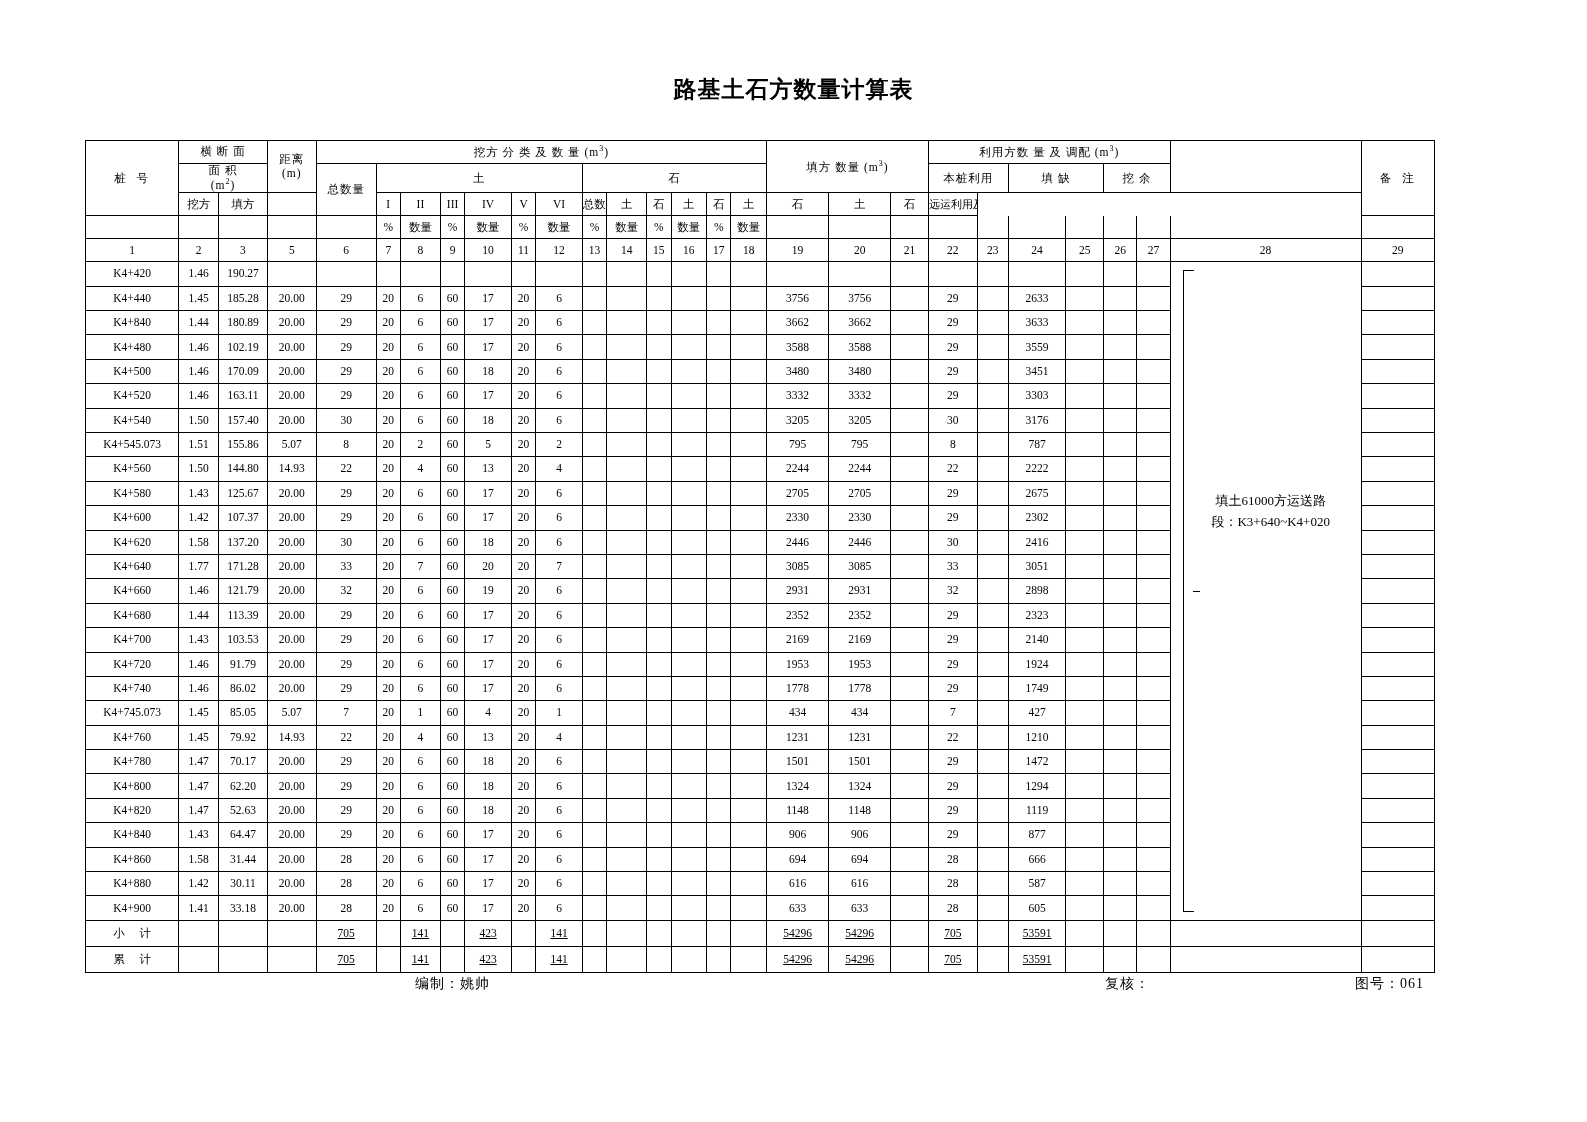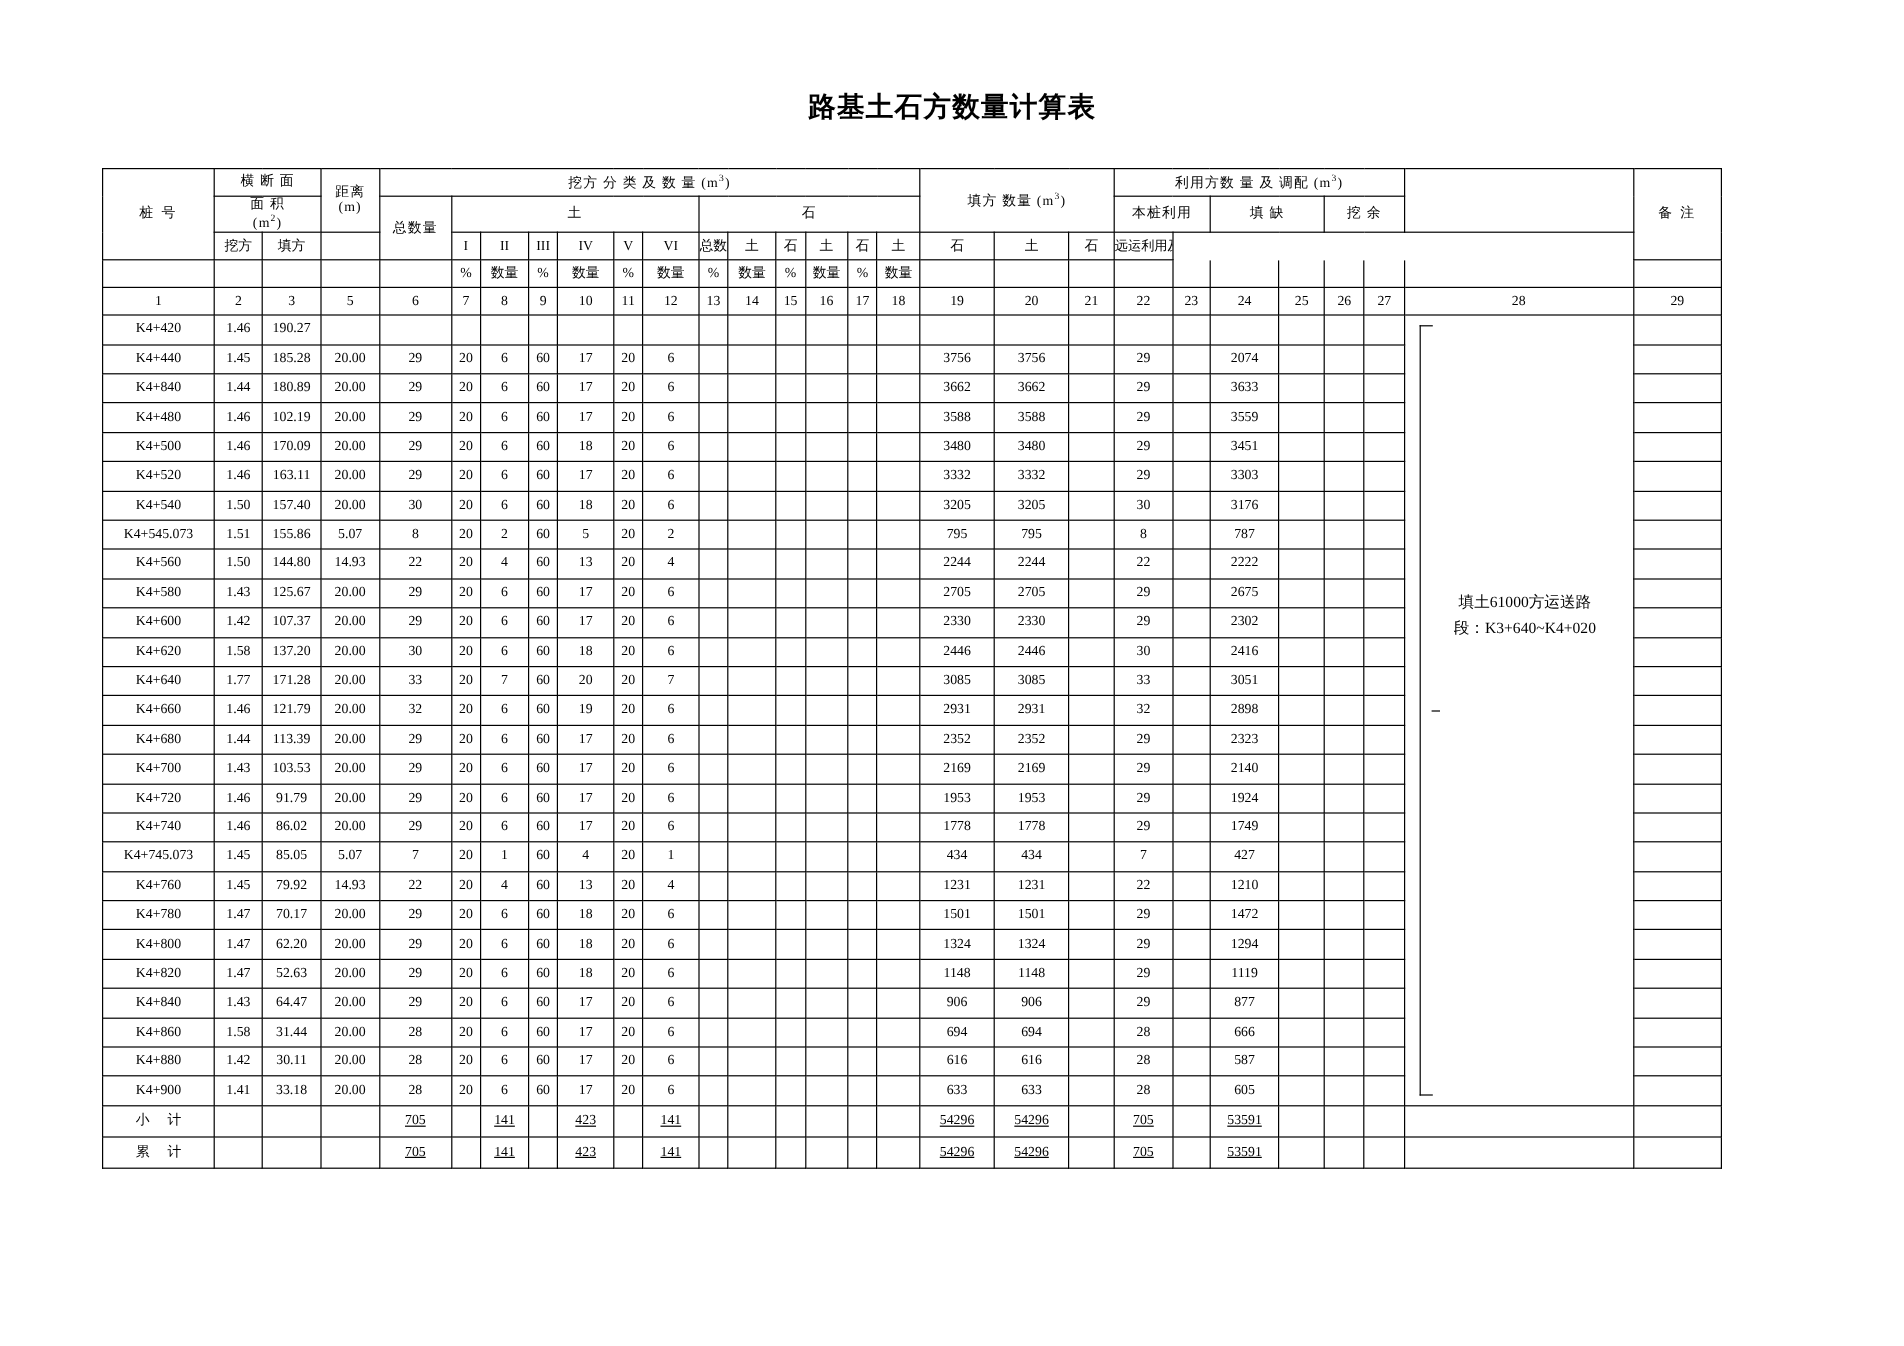--- a/index.html
+++ b/index.html
@@ -62,21 +62,21 @@
     border: 1px solid #000000;
     font-size: 11.5px;
     font-weight: normal;
     text-align: center;
     vertical-align: middle;
     padding: 0;
     line-height: 1.15;
     overflow: hidden;
     white-space: nowrap;
   }
-  .hdr-big { font-size: 12px; letter-spacing: 2px; }
+  .hdr-big { font-size: 12px; letter-spacing: 2px; font-family: Liberation Mono, monospace; }
   .hdr-mid { font-size: 11.5px; letter-spacing: 1px; }
   .rowh { height: 23px; }
   .datarow td { height: 23.4px; font-size: 11.5px; }
   .sumrow td { height: 25px; font-size: 12px; letter-spacing: 3px; }
   .sumrow td.num { letter-spacing: 0; text-decoration: underline; }
   .note-cell {
     vertical-align: top;
     text-align: left;
     padding: 0;
     position: relative;
@@ -333,21 +333,21 @@
           <td></td>
           <td></td>
           <td></td>
           <td></td>
           <td></td>
           <td>3756</td>
           <td>3756</td>
           <td></td>
           <td>29</td>
           <td></td>
-          <td>2074</td>
+          <td>2633</td>
           <td></td>
           <td></td>
           <td></td>
           <td></td>
         </tr>
         <tr class="datarow">
           <td>K4+840</td>
           <td>1.44</td>
           <td>180.89</td>
           <td>20.00</td>
@@ -1128,13 +1128,18 @@
           <td></td>
           <td></td>
           <td></td>
           <td></td>
           <td></td>
         </tr>
       </tbody>
 
   </table>
 
+  <div class="footer">
+    <div class="f-compile">编制：姚帅</div>
+    <div class="f-review">复核：</div>
+    <div class="f-dwg">图号：061</div>
+  </div>
 </div>
 
 </body></html>

